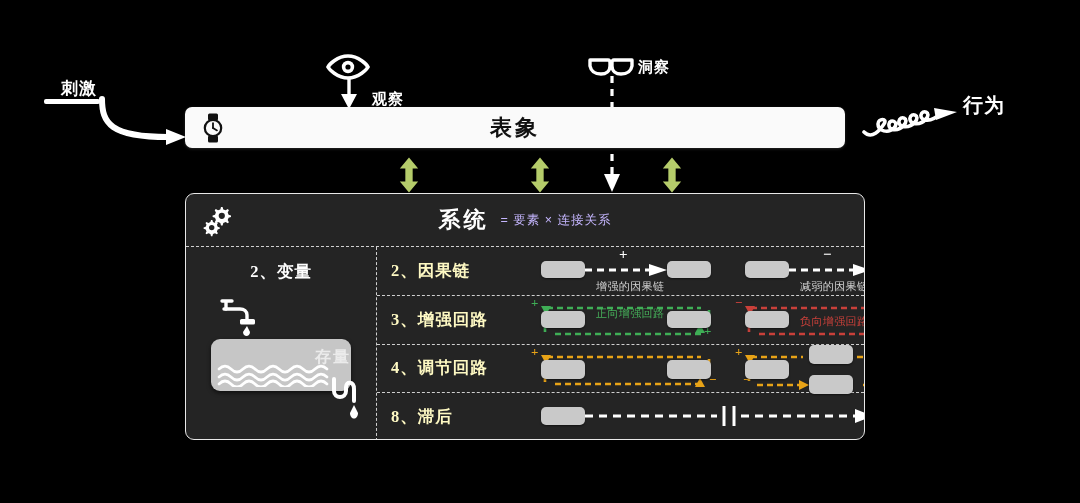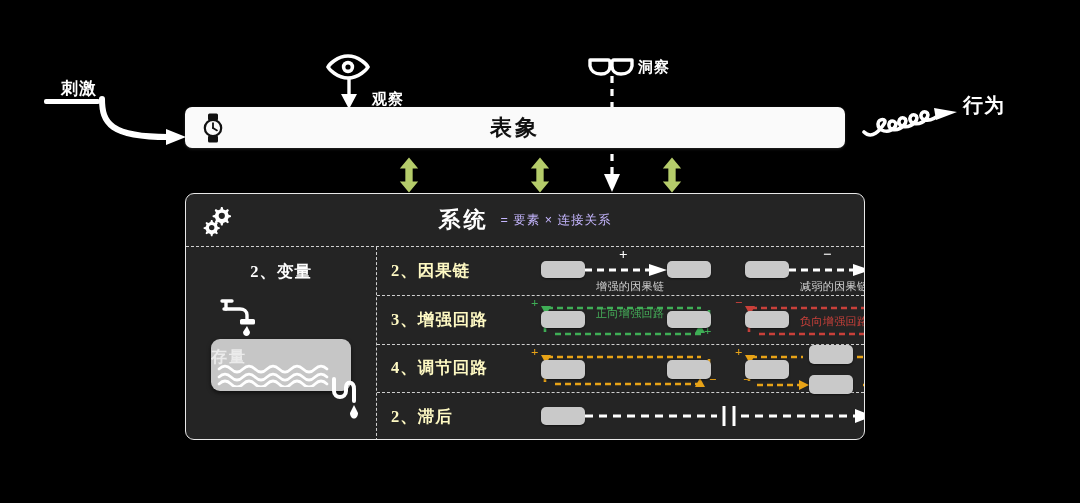--- a/index.html
+++ b/index.html
@@ -75,21 +75,21 @@
   
   #variables-title{position:absolute;left:0;top:14px;width:100%;text-align:center;
                    font-size:16.5px;font-weight:700;letter-spacing:1px;}
   #faucet-icon{position:absolute;left:32px;top:48px;}
   #stock-box{
     position:absolute;left:25px;top:92px;width:140px;height:52px;
     background:#c6c6c6;border-radius:9px;box-shadow:0 2px 4px rgba(0,0,0,.6);
     overflow:hidden;
   }
   #stock-label{
-    position:absolute;width:100%;top:8px;text-align:left;color:#efefef;
+    position:absolute;width:100%;top:8px;text-align:right;color:#efefef;
     font-size:16px;font-weight:700;letter-spacing:2px;opacity:.92;
   }
   #drain-icon{position:absolute;left:138px;top:130px;}
 
   
   .node{
     position:absolute;background:#c9c9c9;border-radius:5px;
     box-shadow:0 1px 2px rgba(0,0,0,.5);
   }
   .caption{
@@ -310,21 +310,21 @@
           <div class="sign sign-orange" style="left:222px;top:28px;font-size:13px;">−</div>
 
           <div class="node" style="left:224px;top:15px;width:44px;height:19px;"></div>
           <div class="node" style="left:288px;top:0px;width:44px;height:19px;"></div>
           <div class="node" style="left:288px;top:30px;width:44px;height:19px;"></div>
 
         </div>
       </div>
 
       <div class="srow">
-        <div class="rowlabel">2、滞后</div>
+        <div class="rowlabel">8、滞后</div>
         <div class="rowdiagram">
           <div class="node" style="left:20px;top:14px;width:44px;height:18px;"></div>
 
           <svg class="abs" style="left:64px;top:12px;" width="290" height="22" viewBox="0 0 290 22">
             <line x1="0" y1="11" x2="132" y2="11" stroke="#fff" stroke-width="3" stroke-dasharray="8,6"></line>
             <line x1="156" y1="11" x2="272" y2="11" stroke="#fff" stroke-width="3" stroke-dasharray="8,6"></line>
             <line x1="139" y1="1" x2="139" y2="21" stroke="#fff" stroke-width="3"></line>
             <line x1="149" y1="1" x2="149" y2="21" stroke="#fff" stroke-width="3"></line>
             <polygon points="270,4 288,11 270,18" fill="#fff"></polygon>
           </svg>

